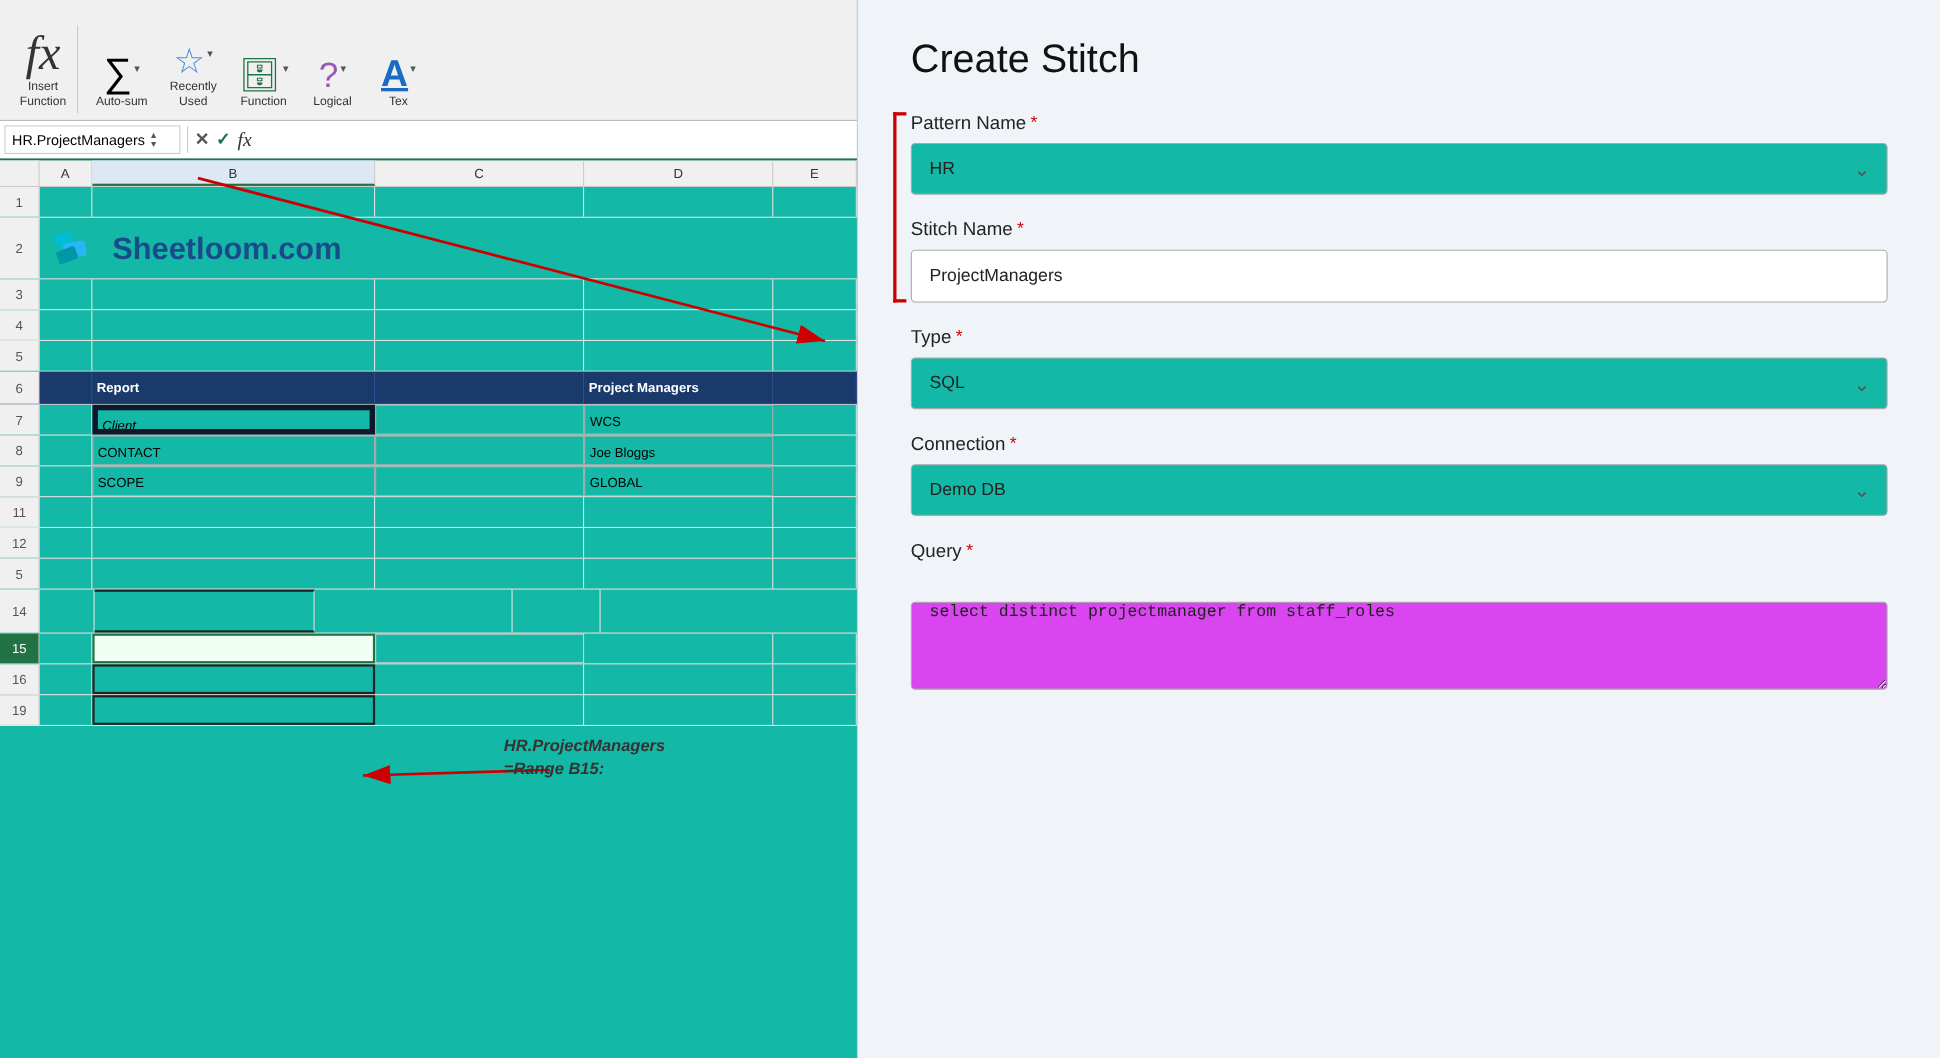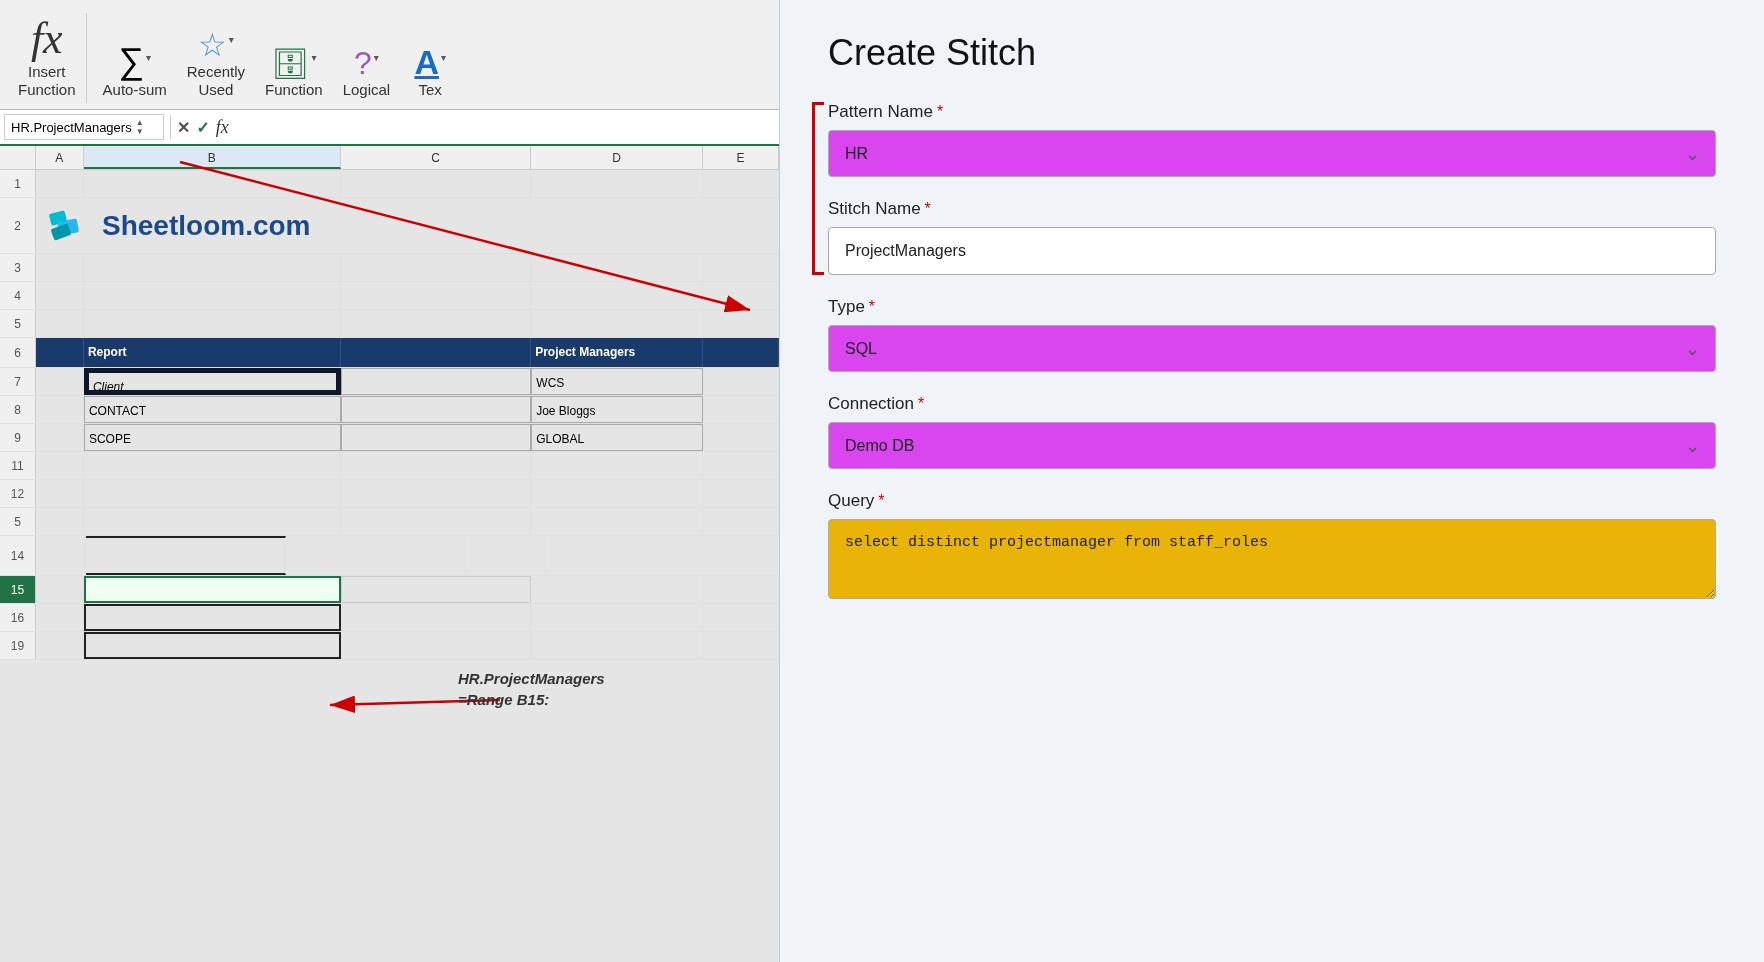--- a/index.html
+++ b/index.html
@@ -12,21 +12,21 @@
       background: #fff;
     }
 
     
     .excel-panel {
       width: 780px;
       flex-shrink: 0;
       display: flex;
       flex-direction: column;
       border-right: 1px solid #ccc;
-      background: #e5e5e5;
+      background: #14b8a6;
     }
 
     
     .ribbon {
       background: #f0f0f0;
       border-bottom: 1px solid #bbb;
       padding: 4px 8px 6px 8px;
       display: flex;
       align-items: flex-end;
       gap: 4px;
@@ -42,21 +42,21 @@
       min-width: 56px;
     }
 
     .ribbon-icon {
       font-size: 32px;
       line-height: 1;
       margin-bottom: 2px;
     }
 
     .ribbon-label {
-      font-size: 15px;
+      font-size: 11px;
       text-align: center;
       color: #333;
       line-height: 1.2;
     }
 
     .ribbon-item-with-arrow {
       display: flex;
       align-items: flex-end;
       gap: 2px;
     }
@@ -321,49 +321,50 @@
     .form-select-wrapper {
       position: relative;
     }
 
     .form-select {
       width: 100%;
       padding: 14px 16px;
       border: 1.5px solid #aaa;
       border-radius: 4px;
       font-size: 16px;
-      background: #d946ef;
+      background: #14b8a6;
       color: #222;
       appearance: none;
       cursor: pointer;
       outline: none;
     }
 
     .form-select-arrow {
       position: absolute;
       right: 16px;
       top: 50%;
       transform: translateY(-50%);
       font-size: 18px;
       color: #555;
       pointer-events: none;
     }
 
     .form-textarea {
       width: 100%;
-      padding: 14px 16px;
+      padding: 0 16px;
       border: 1.5px solid #aaa;
       border-radius: 4px;
       font-size: 15px;
-      background: #eab308;
+      background: #d946ef;
       color: #222;
       resize: vertical;
       min-height: 80px;
       font-family: 'Courier New', monospace;
       outline: none;
+      margin-top: 28px;
     }
   </style>
 </head>
 <body>
 
 <div class="excel-panel" style="position:relative;">
 
   <div class="ribbon">
     <div class="insert-function-item">
       <div class="ribbon-icon" style="font-style:italic; font-family:'Times New Roman',serif; font-size:44px; font-weight:400;">fx</div>

